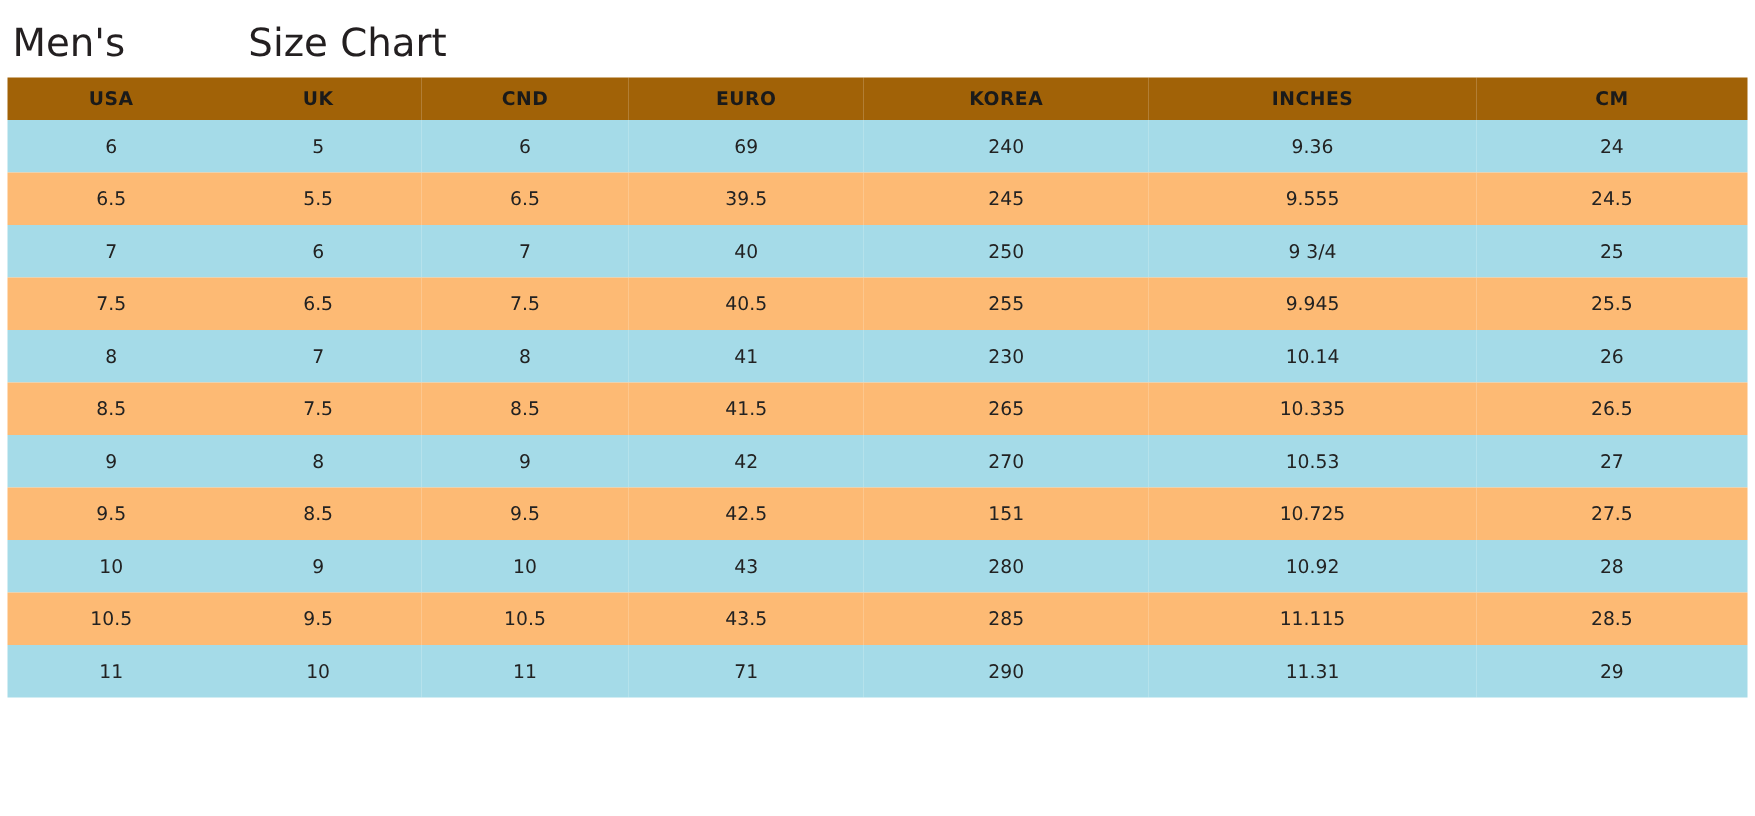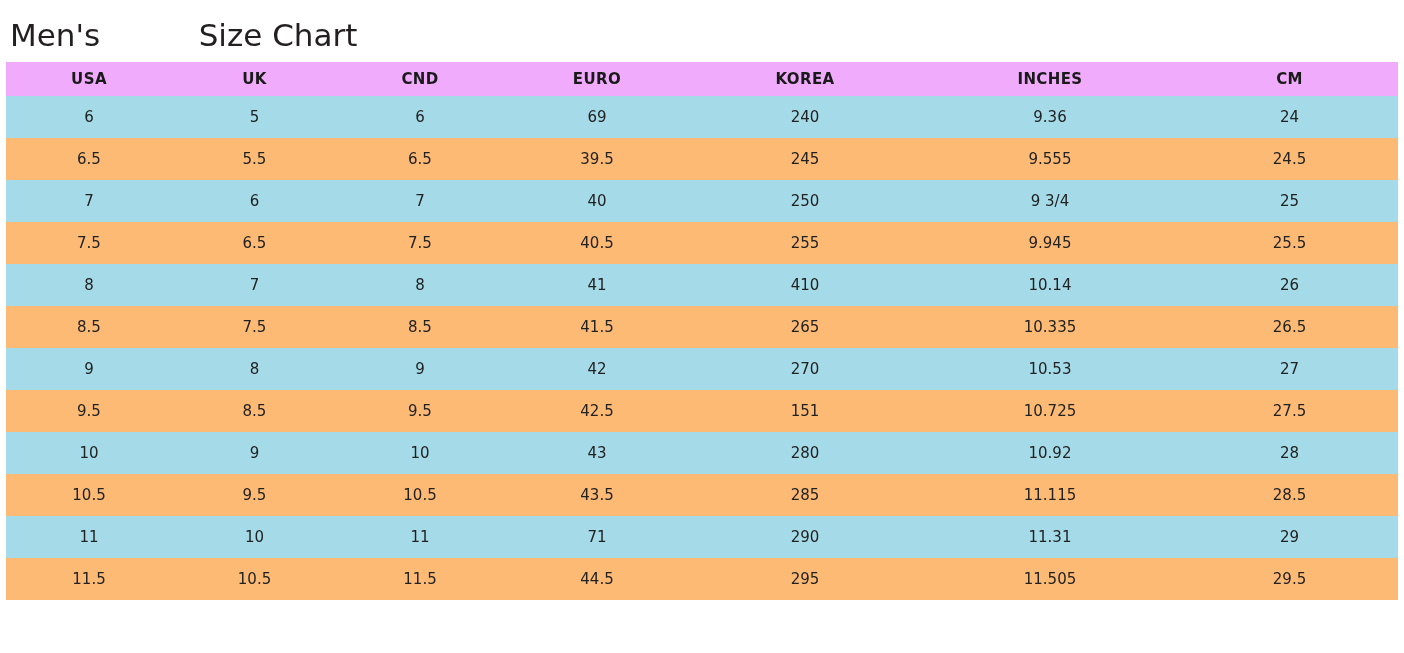--- a/index.html
+++ b/index.html
@@ -28,21 +28,21 @@
     line-height: 1.1;
     white-space: pre;
   }
   table.size-chart {
     border-collapse: collapse;
     width: 1392px;
     margin: 0 0 0 6px;
     table-layout: fixed;
   }
   table.size-chart th {
-    background: #f0abfc;
+    background: #a16207;
     color: #1a1a1a;
     font-size: 15px;
     font-weight: bold;
     height: 32px;
     text-align: center;
     vertical-align: middle;
     letter-spacing: 0.4px;
     border: none;
   }
   table.size-chart td {
@@ -130,21 +130,21 @@
         <td>40.5</td>
         <td>255</td>
         <td>9.945</td>
         <td>25.5</td>
       </tr>
       <tr>
         <td>8</td>
         <td>7</td>
         <td>8</td>
         <td>41</td>
-        <td>410</td>
+        <td>230</td>
         <td>10.14</td>
         <td>26</td>
       </tr>
       <tr class="alt">
         <td>8.5</td>
         <td>7.5</td>
         <td>8.5</td>
         <td>41.5</td>
         <td>265</td>
         <td>10.335</td>
@@ -188,25 +188,16 @@
       </tr>
       <tr>
         <td>11</td>
         <td>10</td>
         <td>11</td>
         <td>71</td>
         <td>290</td>
         <td>11.31</td>
         <td>29</td>
       </tr>
-      <tr class="alt">
-        <td>11.5</td>
-        <td>10.5</td>
-        <td>11.5</td>
-        <td>44.5</td>
-        <td>295</td>
-        <td>11.505</td>
-        <td>29.5</td>
-      </tr>
     </tbody>
   </table>
 
 </div>
 
 </body></html>

